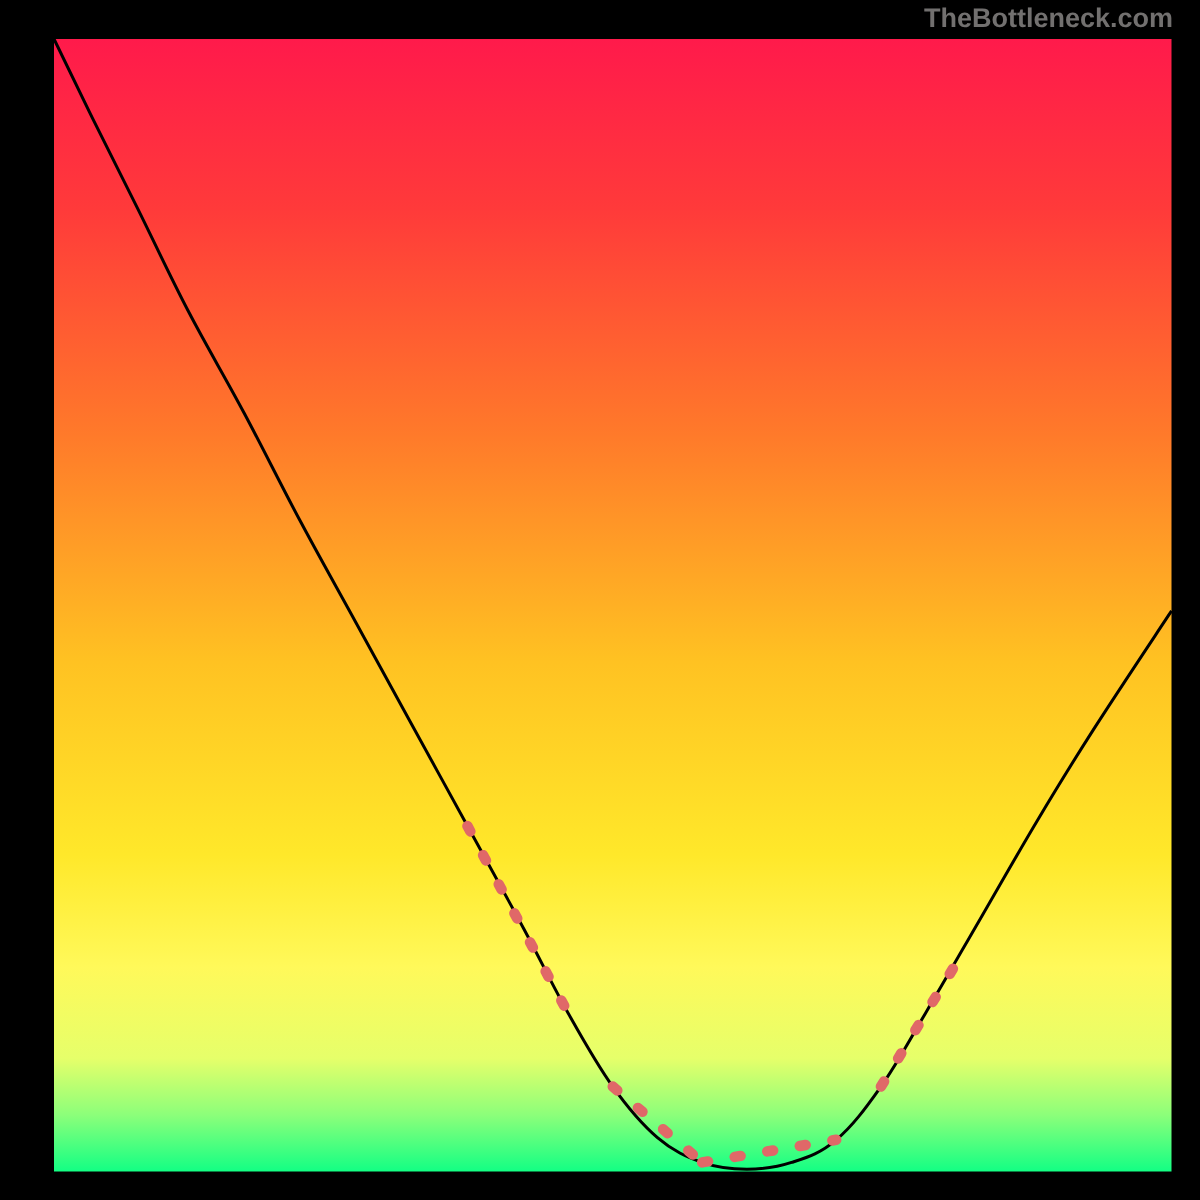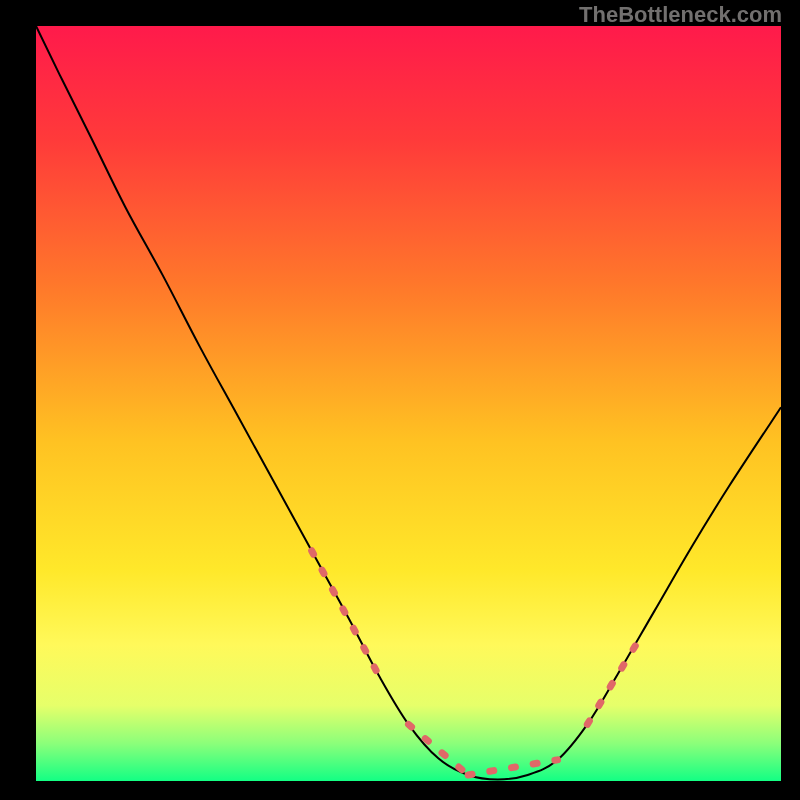--- a/index.html
+++ b/index.html
@@ -16,21 +16,21 @@
     top: 0;
     width: 800px;
     height: 800px;
     background: #000000;
   }
   .watermark {
     position: absolute;
     top: 2px;
     right: 18px;
     font-family: Arial, Helvetica, sans-serif;
-    font-size: 22px;
+    font-size: 18px;
     font-weight: bold;
     color: #72706f;
   }
   svg {
     display: block;
   }
 </style>
 </head>
 <body>
 

